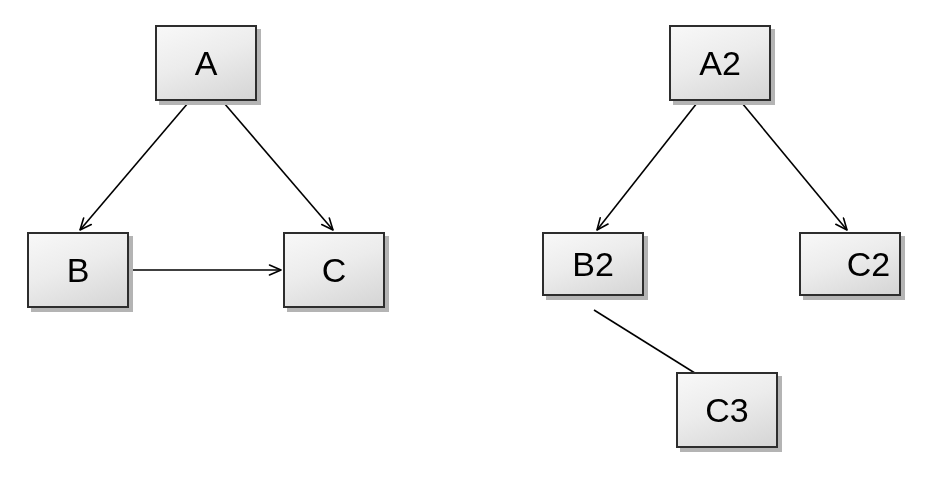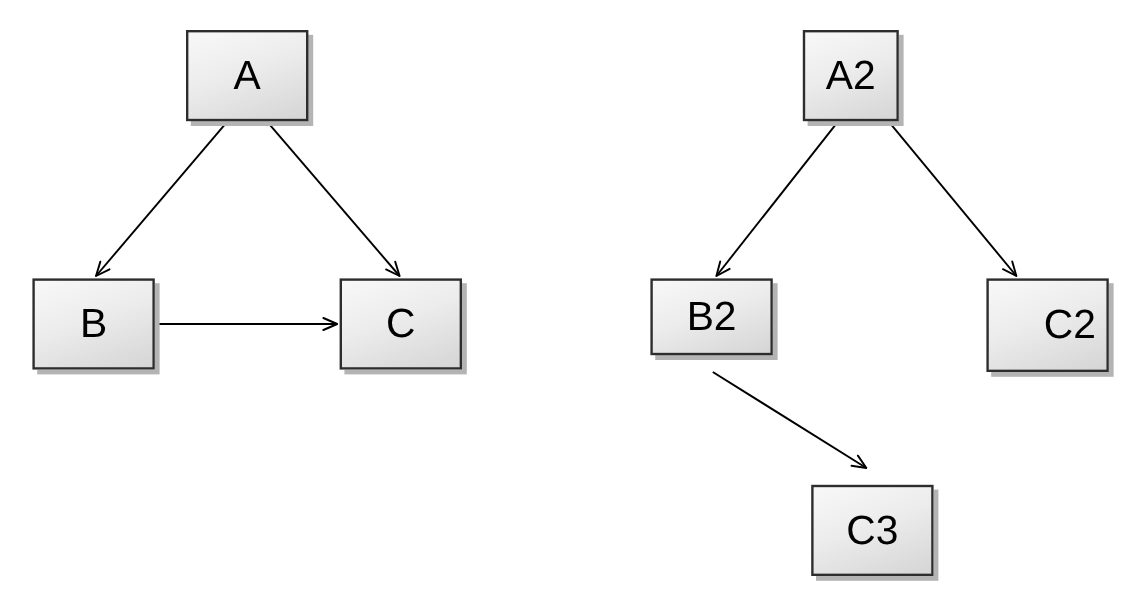--- a/index.html
+++ b/index.html
@@ -71,26 +71,26 @@
   <div class="nodes-layer">
       <div class="node" style="left: 155px; top: 25px; width: 102px; height: 76px;">
         <span class="node-label">A</span>
       </div>
       <div class="node" style="left: 27px; top: 232px; width: 102px; height: 76px;">
         <span class="node-label">B</span>
       </div>
       <div class="node" style="left: 283px; top: 232px; width: 102px; height: 76px;">
         <span class="node-label">C</span>
       </div>
-      <div class="node" style="left: 669px; top: 25px; width: 80px; height: 76px;">
+      <div class="node" style="left: 669px; top: 25px; width: 102px; height: 76px;">
         <span class="node-label">A2</span>
       </div>
       <div class="node" style="left: 542px; top: 232px; width: 102px; height: 64px;">
         <span class="node-label">B2</span>
       </div>
-      <div class="node" style="left: 822px; top: 232px; width: 102px; height: 78px; padding-left: 37px;">
+      <div class="node" style="left: 799px; top: 232px; width: 102px; height: 64px; padding-left: 37px;">
         <span class="node-label">C2</span>
       </div>
-      <div class="node" style="left: 676px; top: 404px; width: 102px; height: 76px;">
+      <div class="node" style="left: 676px; top: 372px; width: 102px; height: 76px;">
         <span class="node-label">C3</span>
       </div>
     </div>
 </div>
 
 </body></html>

